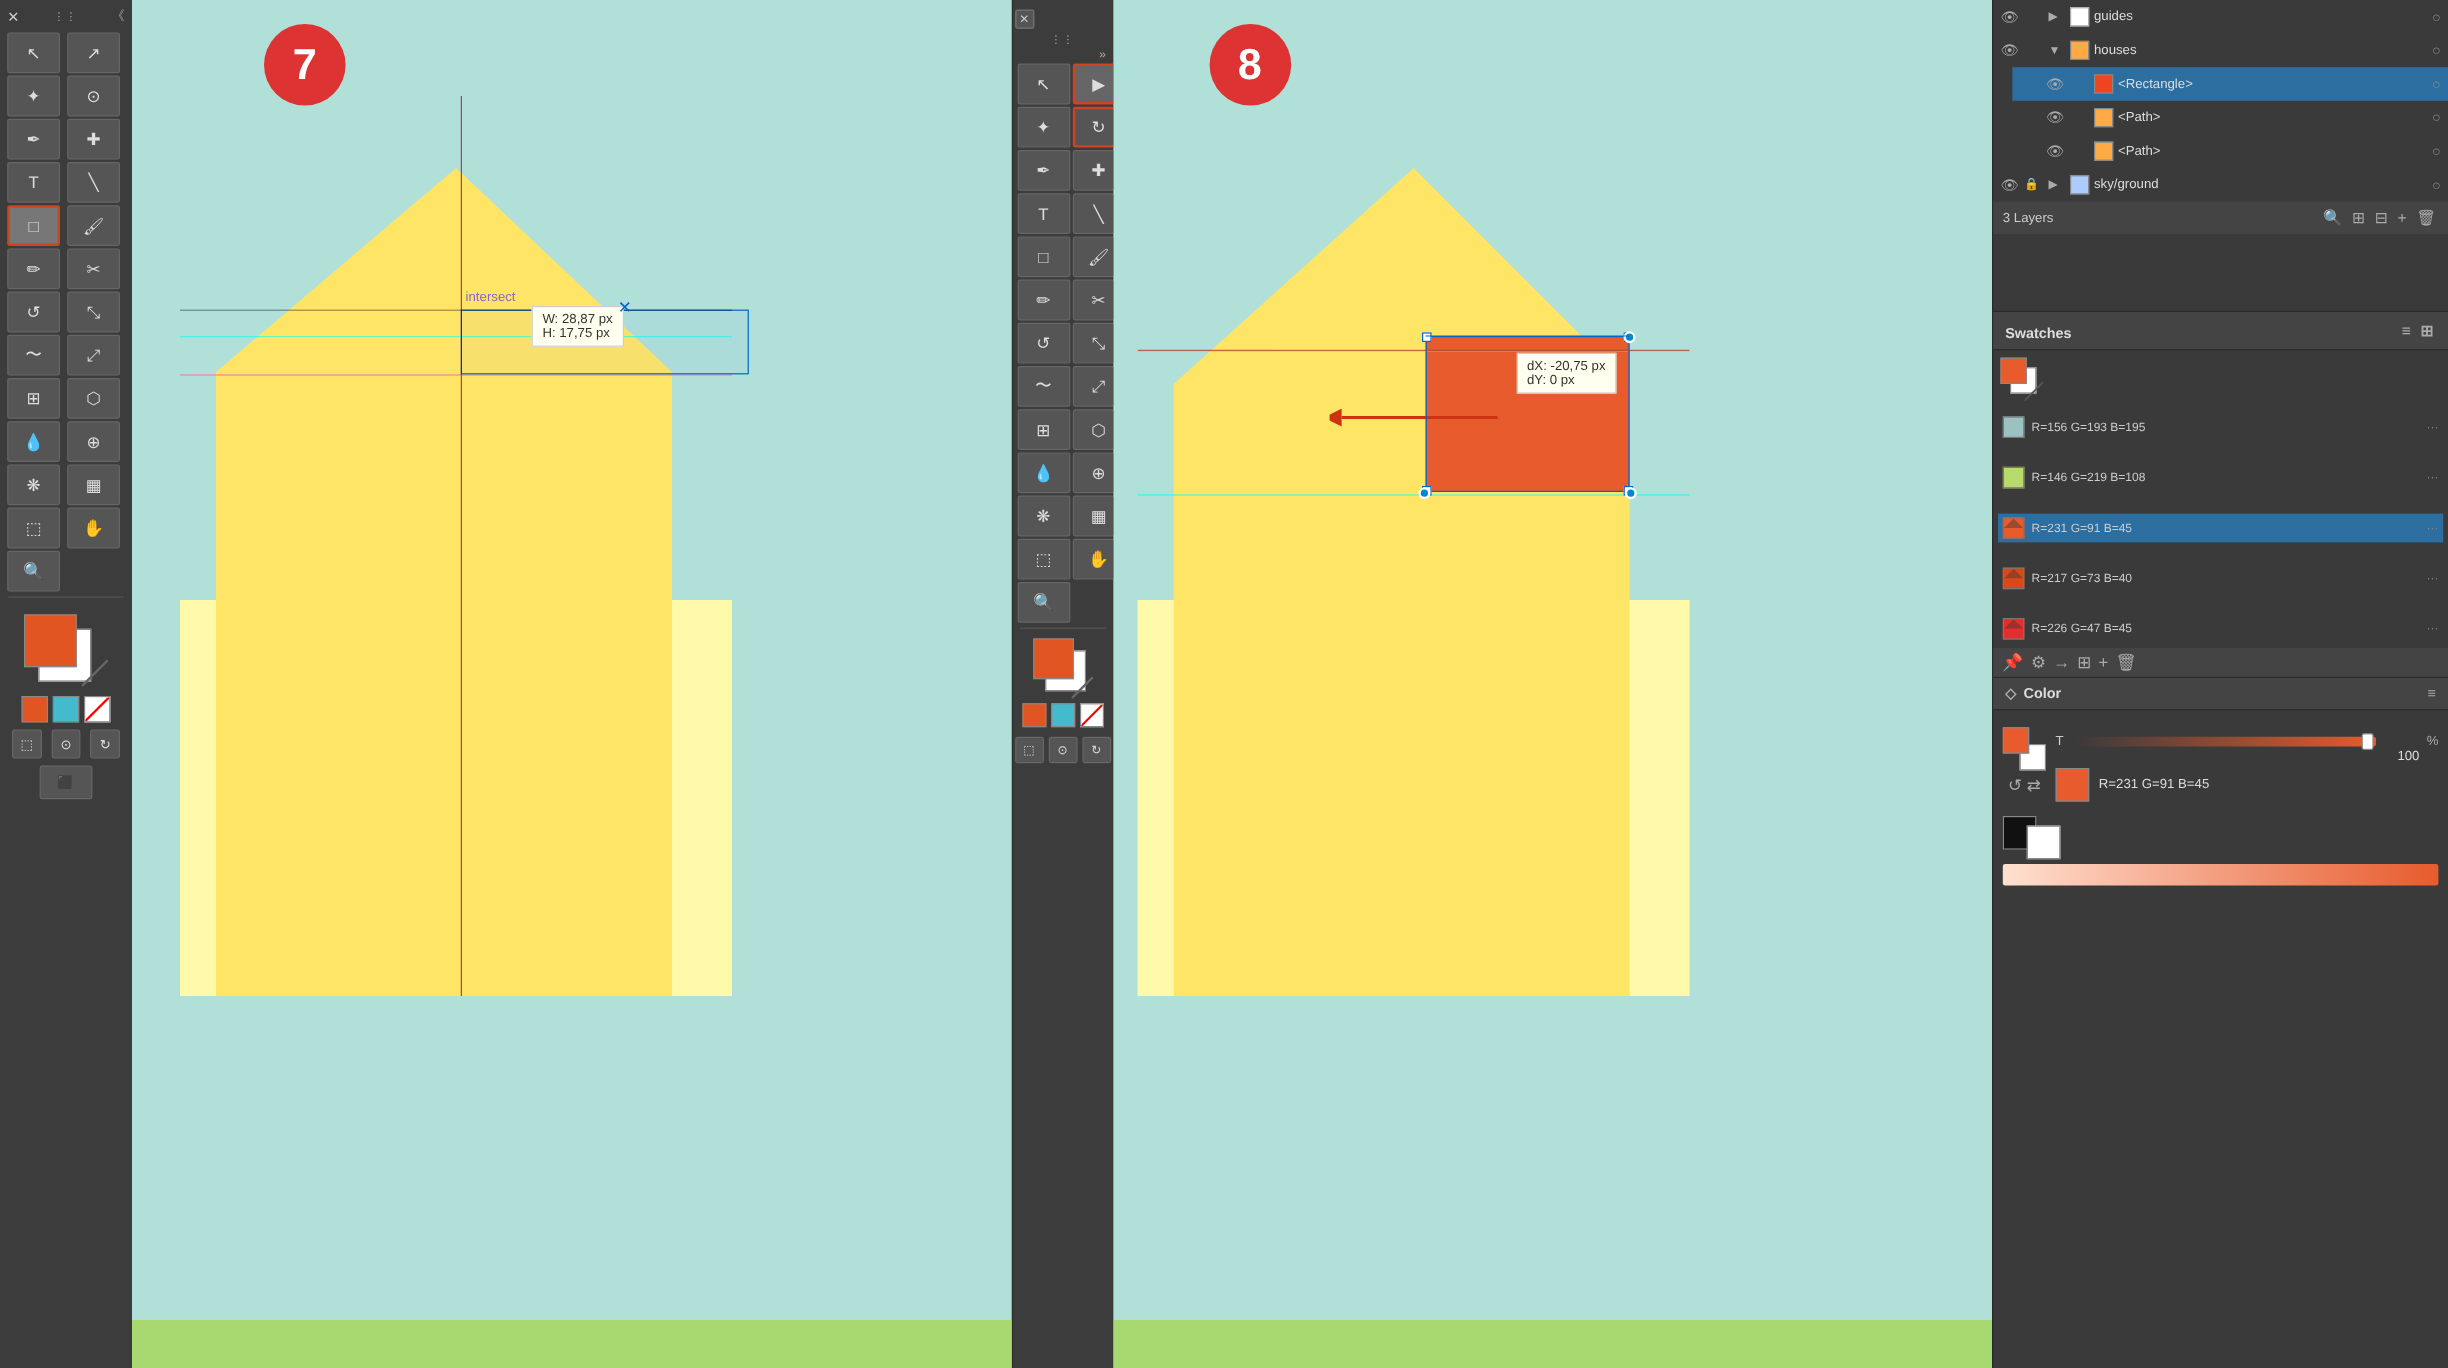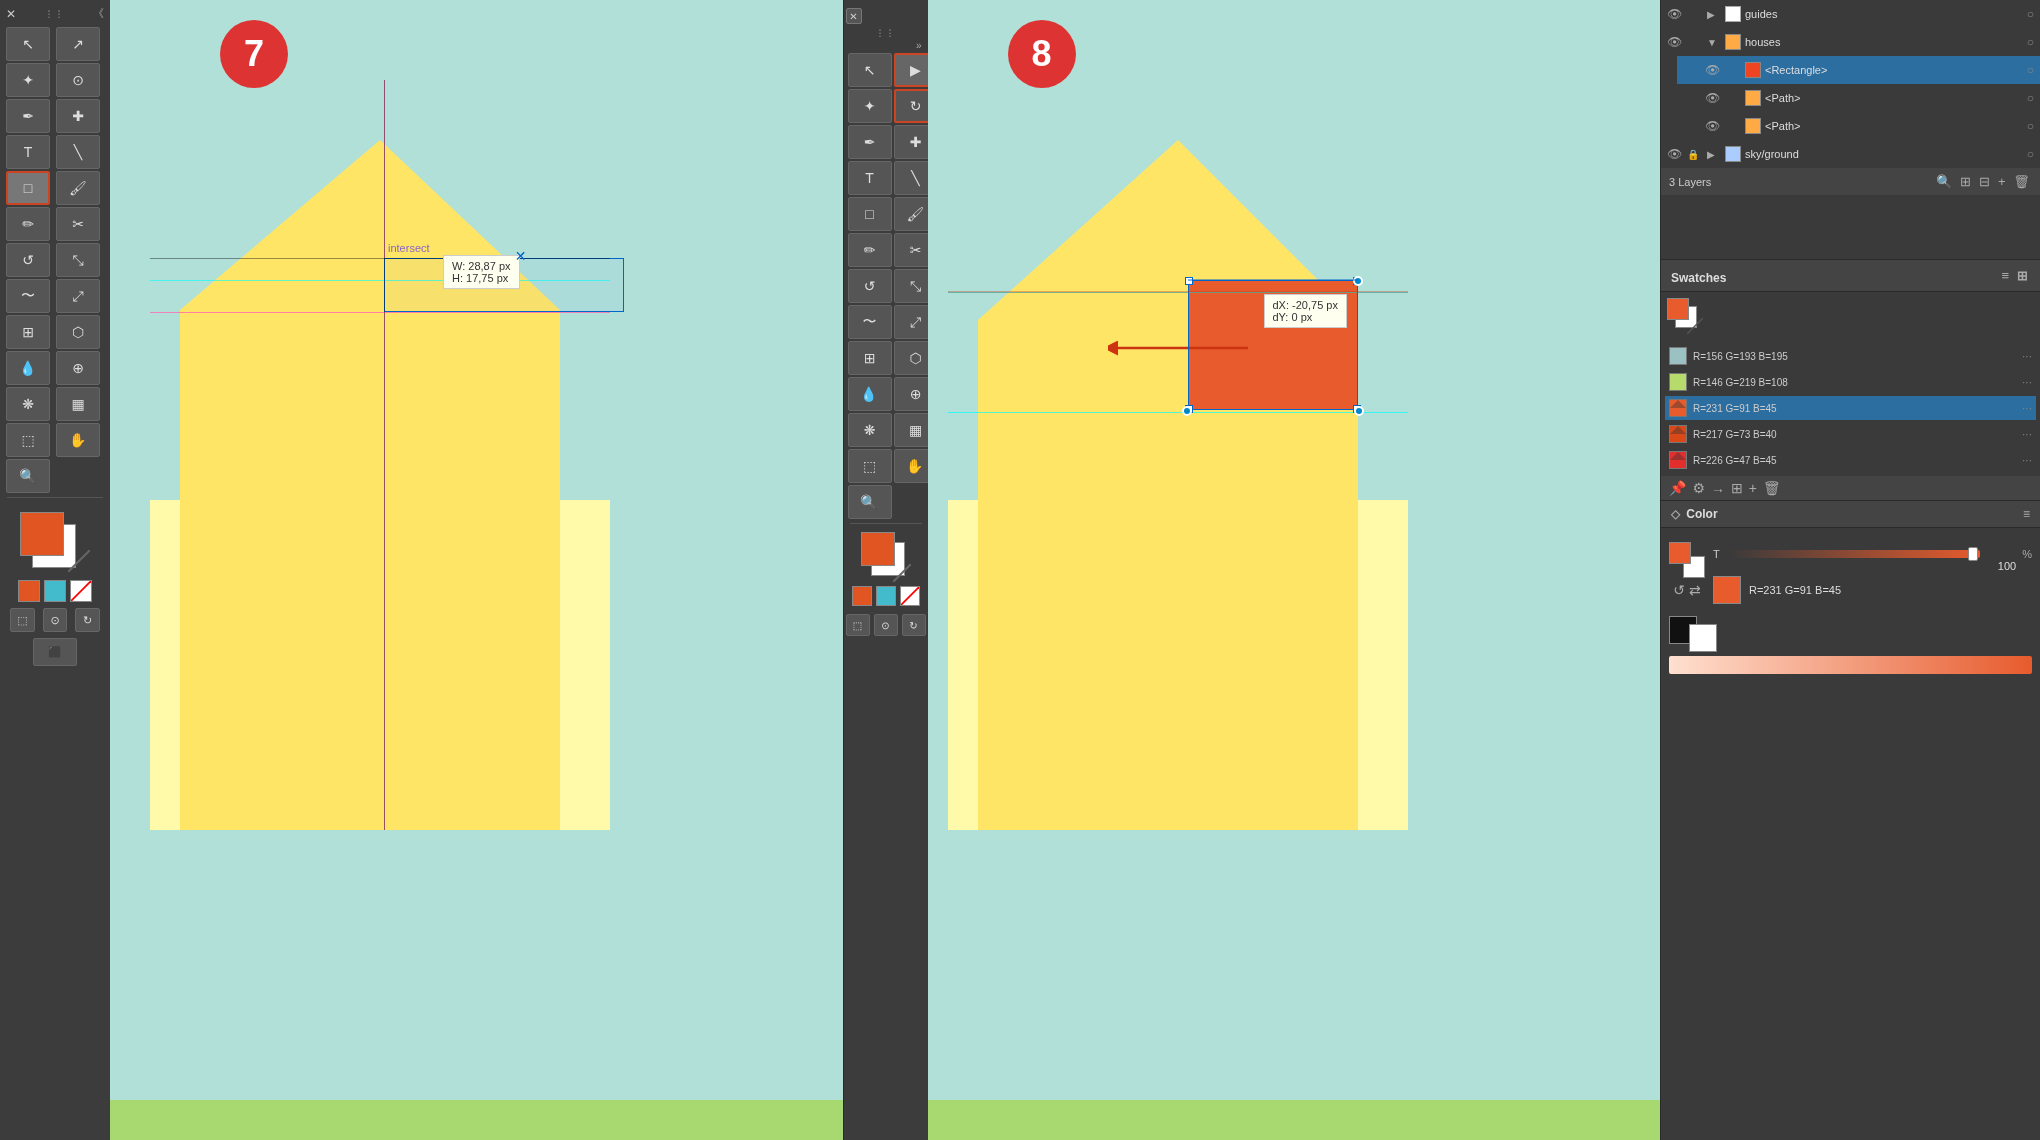--- a/index.html
+++ b/index.html
@@ -258,21 +258,21 @@
       background: #444;
       color: #ddd;
       font-size: 12px;
       font-weight: bold;
       border-bottom: 1px solid #2a2a2a;
     }
     .swatches-grid {
       display: flex;
       flex-direction: column;
       padding: 4px;
-      gap: 2px;
+      gap: 18px;
     }
     .swatch-row {
       display: flex;
       align-items: center;
       padding: 2px 4px;
       gap: 6px;
       height: 24px;
     }
     .swatch-row.active { background: #2d6ea0; }
     .swatch-preview {

